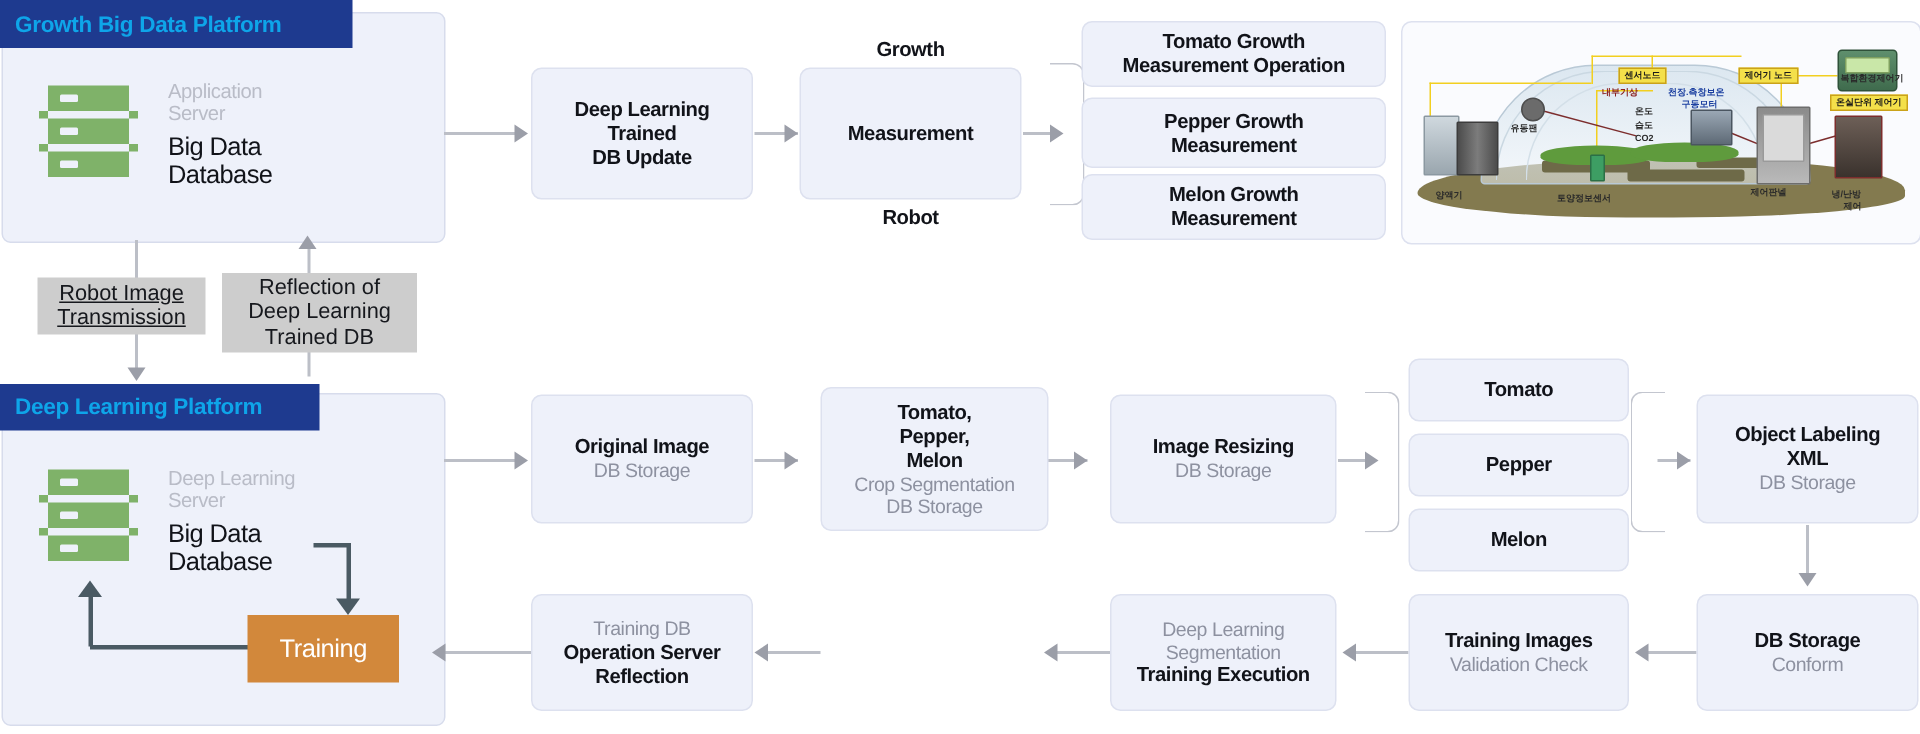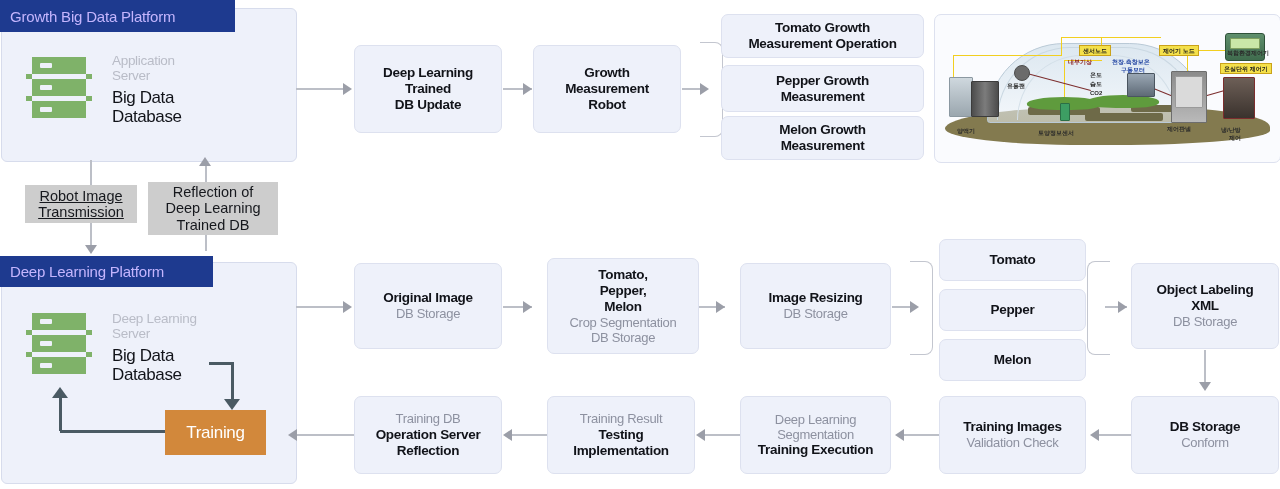--- a/index.html
+++ b/index.html
@@ -15,22 +15,22 @@
   
   .panel{
     position:absolute;
     background:#eef1fa;
     border:1px solid #d7dcec;
     border-radius:6px;
   }
   .panel-header{
     position:absolute;
     background:#1e3a8f;
-    color:#c4b5fd;
-    font-weight:normal;
+    color:#0ea5e9;
+    font-weight:bold;
     font-size:15px;
     letter-spacing:-0.2px;
     display:flex;
     align-items:center;
     padding:0 10px;
     box-sizing:border-box;
     z-index:6;
   }
 
   
@@ -217,21 +217,21 @@
 
   <div class="box" style="left:354px;top:45px;width:148px;height:88px;">
     <span class="b">Deep Learning</span>
     <span class="b">Trained</span>
     <span class="b">DB Update</span>
   </div>
 
   <div class="ln lnh" style="left:503px;top:88px;width:29px;"></div>
   <div class="arr arr-r" style="left:523px;top:83px;"></div>
 
-  <div class="box" style="left:533px;top:45px;width:148px;height:88px;">
+  <div class="box" style="left:533px;top:45px;width:148px;height:88px;gap:40px;">
     <span class="b">Growth</span>
     <span class="b">Measurement</span>
     <span class="b">Robot</span>
   </div>
 
   <div class="ln lnh" style="left:682px;top:88px;width:25px;"></div>
   <div class="arr arr-r" style="left:700px;top:83px;"></div>
 
   <div class="bracket bracket-right" style="left:700px;top:42px;width:22px;height:93px;"></div>
 
@@ -392,25 +392,20 @@
 
   <div class="box" style="left:740px;top:396px;width:151px;height:78px;">
     <span class="l">Deep Learning</span>
     <span class="l">Segmentation</span>
     <span class="b">Training Execution</span>
   </div>
 
   <div class="ln lnh" style="left:704px;top:434px;width:36px;"></div>
   <div class="arr arr-l" style="left:696px;top:429px;"></div>
 
-  <div class="box" style="left:547px;top:396px;width:148px;height:78px;">
-    <span class="l">Training Result</span>
-    <span class="b">Testing</span>
-    <span class="b">Implementation</span>
-  </div>
 
   <div class="ln lnh" style="left:511px;top:434px;width:36px;"></div>
   <div class="arr arr-l" style="left:503px;top:429px;"></div>
 
   <div class="box" style="left:354px;top:396px;width:148px;height:78px;">
     <span class="l">Training DB</span>
     <span class="b">Operation Server</span>
     <span class="b">Reflection</span>
   </div>
 

